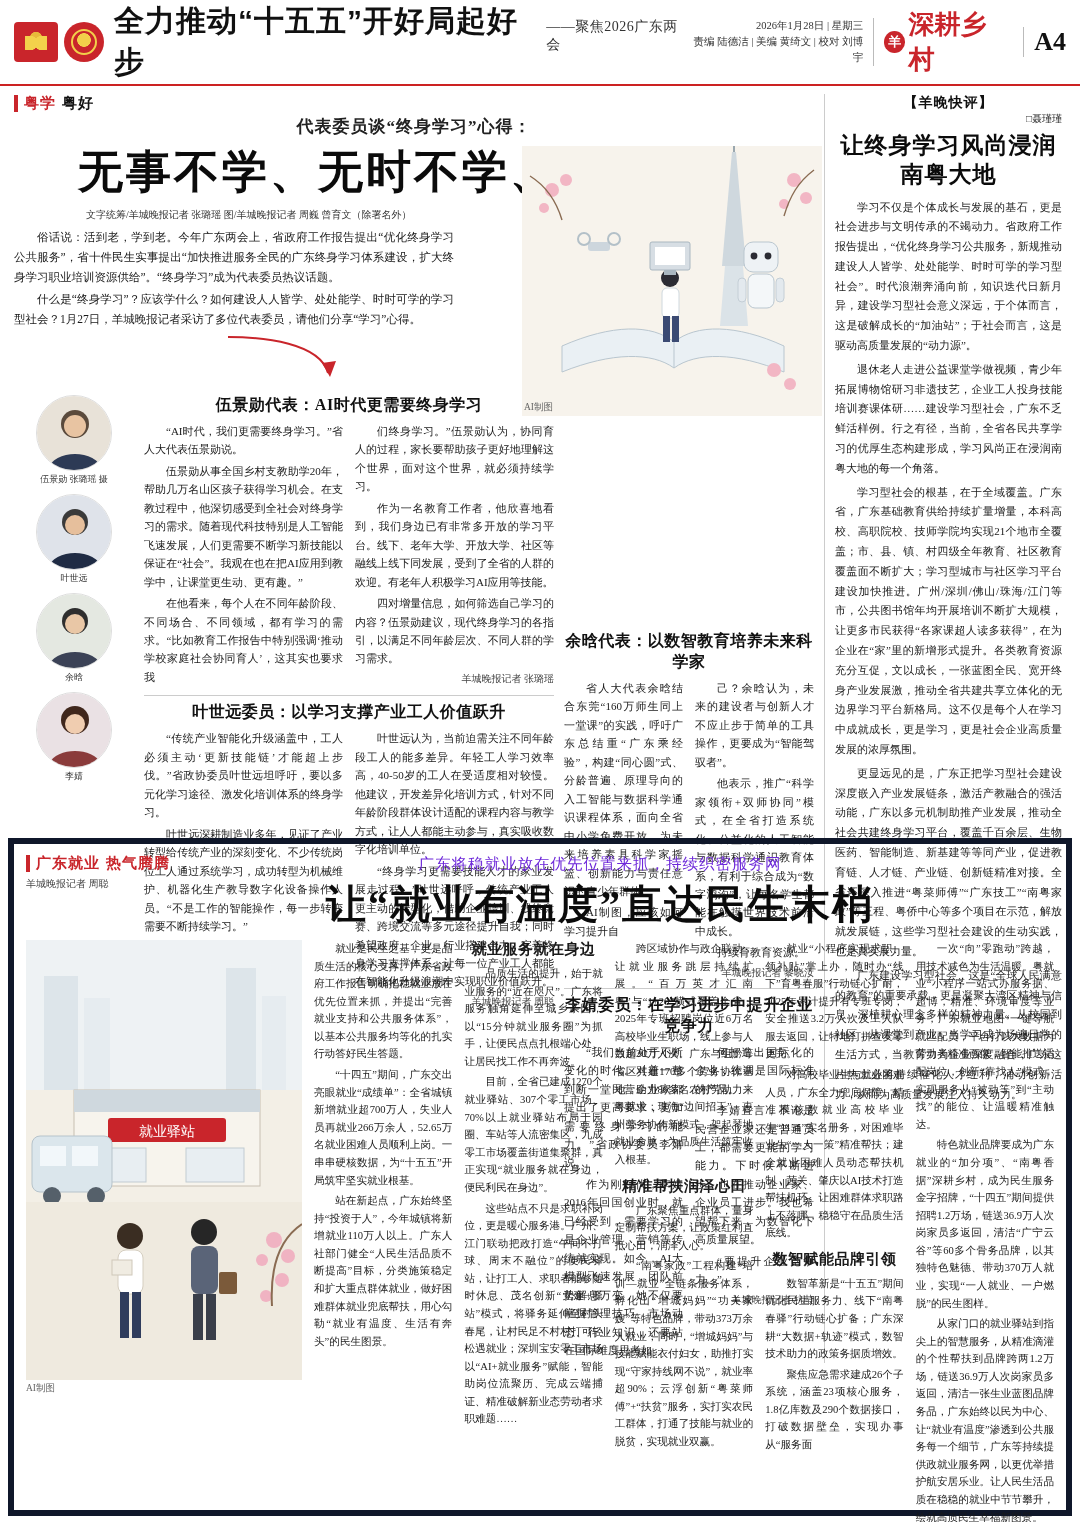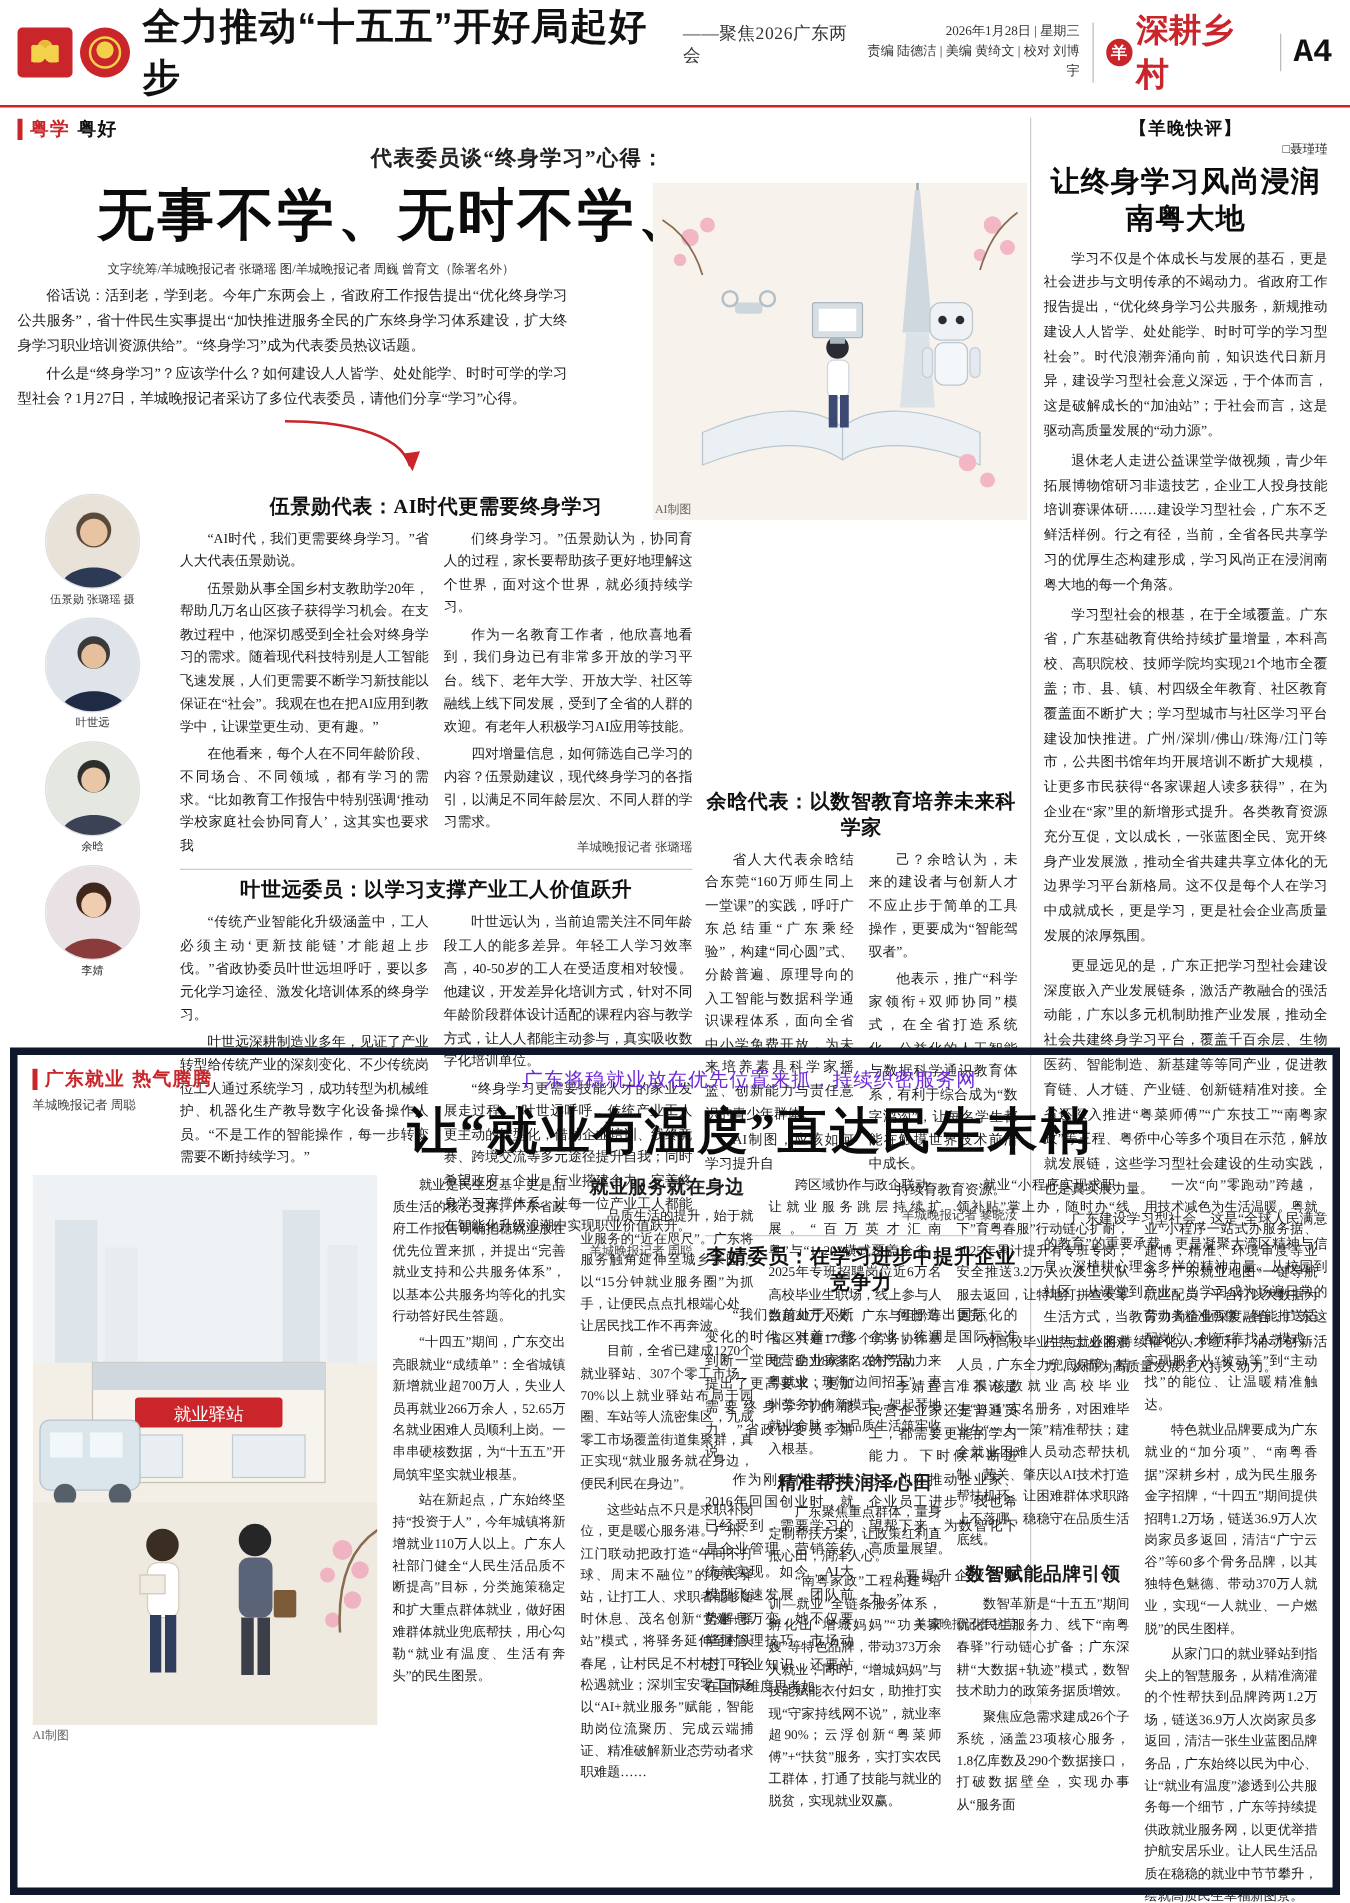--- a/index.html
+++ b/index.html
@@ -63,21 +63,21 @@
     font-family:"Liberation Serif", serif;
   }
   .paper-logo .mark {
     width:22px;height:22px;border-radius:50%;
     background:#c9252b;color:#fff;font-size:13px;
     display:flex;align-items:center;justify-content:center;
   }
   .page-no {
     font-size:26px; font-weight:bold; color:#111;
     border-left:1px solid #bbb; padding-left:10px; margin-left:4px;
-    font-family:Liberation Mono, monospace;
+    font-family:Liberation Serif, serif;
   }
 
   
   .kicker { display:flex; align-items:center; gap:6px; }
   .kicker .bar { width:4px; height:17px; background:#c9252b; }
   .kicker .t1 { font-size:15px; font-weight:bold; color:#c9252b; letter-spacing:1px;}
   .kicker .t2 { font-size:15px; font-weight:bold; color:#111; letter-spacing:1px;}
 
   
   .top-wrap { position:relative; padding:8px 14px 0 14px; }

